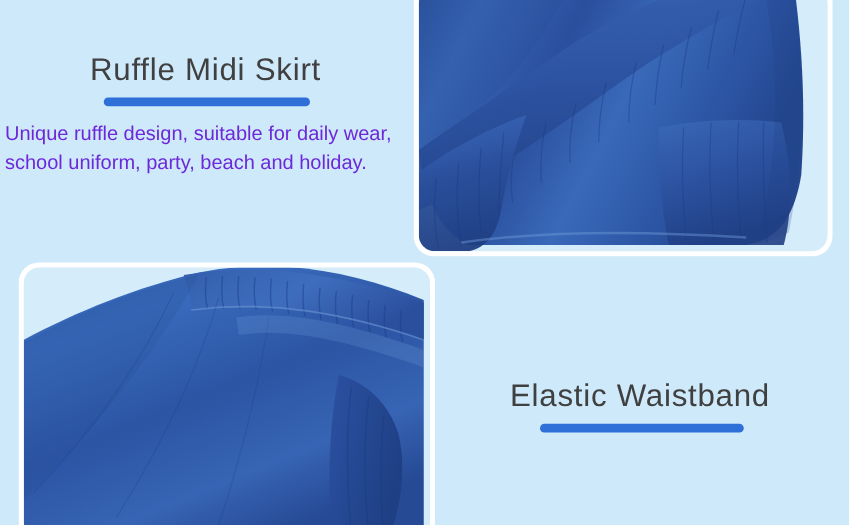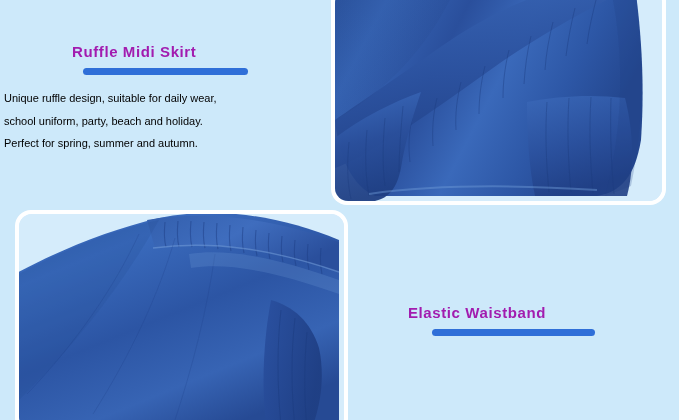--- a/index.html
+++ b/index.html
@@ -7,26 +7,26 @@
     width:679px;height:420px;overflow:hidden;
     background:#cde9fa;
     font-family:"Liberation Sans", sans-serif;
     position:relative;
   }
   .stage{position:absolute;inset:0;width:679px;height:420px;background:#cde9fa;}
 
   
   .textblock{position:absolute;}
   .heading{
-    font-size:15px;font-weight:bold;color:#a21caf;
+    font-size:25px;font-weight:normal;color:#404040;
     letter-spacing:.6px;white-space:nowrap;line-height:1;
   }
   .accent-bar{border-radius:4px;background:#2f6fd8;}
   .body-text{
-    font-size:11px;color:#000000;line-height:22.5px;white-space:nowrap;
+    font-size:16px;color:#6d28d9;line-height:22.5px;white-space:nowrap;
   }
   .body-text div{white-space:nowrap;}
 
   #tb-skirt{left:0px;top:44px;width:340px;}
   #tb-skirt .heading{margin-left:72px;}
   #tb-skirt .accent-bar{margin-left:83px;margin-top:9px;width:165px;height:7px;}
   #tb-skirt .body-text{margin-left:4px;margin-top:12px;}
 
   #tb-waist{left:355px;top:262px;width:324px;margin-top:43px;}
   #tb-waist .heading{margin-left:53px;}
@@ -55,21 +55,20 @@
 <body>
 
 <div class="stage">
 
   <div class="textblock" id="tb-skirt">
     <div class="heading">Ruffle Midi Skirt</div>
     <div class="accent-bar"></div>
     <div class="body-text">
       <div>Unique ruffle design, suitable for daily wear,</div>
       <div>school uniform, party, beach and holiday.</div>
-      <div>Perfect for spring, summer and autumn.</div>
     </div>
   </div>
 
   <div class="photo-frame" id="frame-skirt">
     <div class="photo">
       <svg viewBox="0 0 327 211" preserveAspectRatio="none">
         <defs>
           <linearGradient id="skBody" x1="0" y1="0" x2="1" y2="0.35">
             <stop offset="0" stop-color="#2c55a2"></stop>
             <stop offset="0.18" stop-color="#3867b8"></stop>

